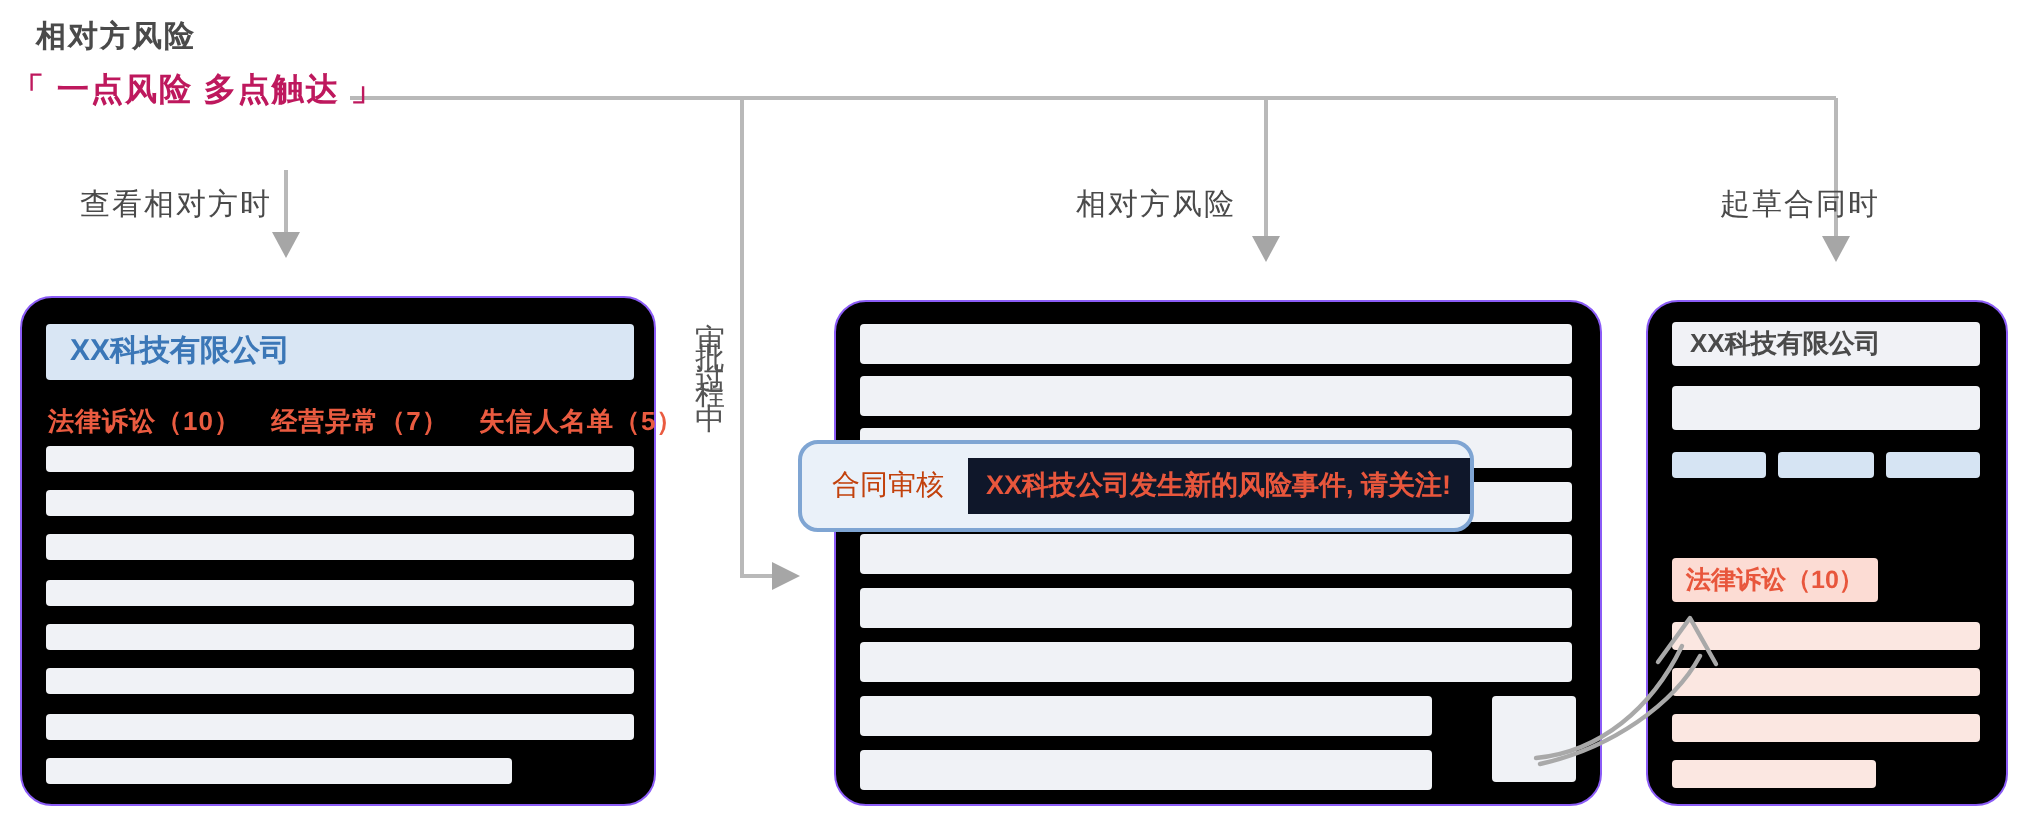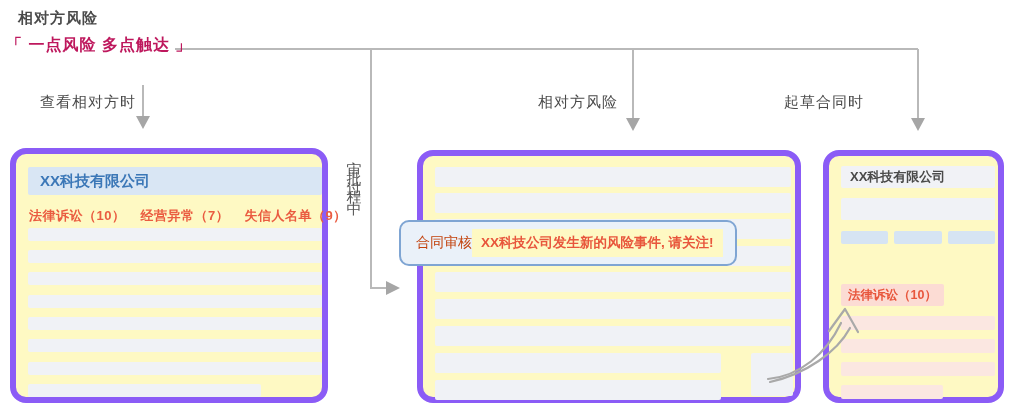--- a/index.html
+++ b/index.html
@@ -16,27 +16,27 @@
     color:#be185d; letter-spacing:1px; z-index:2; white-space:nowrap;
   }
   svg.overlay { position:absolute; left:0; top:0; z-index:1; pointer-events:none; }
   svg.overlay-top { z-index:5; }
   .flow-label {
     position:absolute; font-size:15px; color:#4A4A4A; letter-spacing:1px;
     z-index:2; white-space:nowrap;
   }
   .lbl-view { left:20px; top:93px;margin-left:20px; }
   .lbl-workbench { left:538px; top:93px; }
-  .lbl-draft { left:784px; top:93px; }
+  .lbl-draft { left:860px; top:93px; }
   .vertical-label {
     position:absolute; left:344px; top:149px; writing-mode:vertical-rl;
     font-size:15px; letter-spacing:10px; color:#555; z-index:2;
   }
   .card {
-    position:absolute; background:#fef9c3; border:6px solid #8b5cf6;
+    position:absolute; background:#000000; border:1px solid #8b5cf6;
     border-radius:16px; box-sizing:border-box; z-index:2;
   }
   .card-left  { left:10px;  top:148px; width:318px; height:255px; }
   .card-mid   { left:417px; top:150px; width:384px; height:253px; }
   .card-right { left:823px; top:150px; width:181px; height:253px; }
   .bar { position:absolute; background:#F0F2F6; border-radius:2px; }
   .company-bar {
     position:absolute; left:12px; top:13px; width:294px; height:28px;
     background:#D9E6F4; border-radius:2px; color:#3B77B7; font-weight:bold;
     font-size:15px; line-height:28px; padding-left:12px; box-sizing:border-box;
@@ -48,21 +48,21 @@
   }
   .risk-row span { margin-right:11px; }
   .callout {
     position:absolute; left:399px; top:220px; width:338px; height:46px;
     background:#EAF1F9; border:2px solid #7FA5D3; border-radius:10px;
     box-sizing:border-box; display:flex; align-items:center; padding-left:15px;
     z-index:4;
   }
   .callout-label { font-size:14px; color:#c2410c; white-space:nowrap; }
   .callout-msg {
-    background:#fef9c3; color:#E8563C; font-weight:bold;
+    margin-left:12px; background:#0f172a; color:#E8563C; font-weight:bold;
     font-size:13.5px; padding:5px 9px; white-space:nowrap;
   }
   .company-bar-sm {
     position:absolute; left:12px; top:10px; width:154px; height:22px;
     background:#F1F2F6; border-radius:2px; color:#4A4A4A; font-weight:bold;
     font-size:13px; line-height:22px; padding-left:9px; box-sizing:border-box;
     white-space:nowrap; overflow:hidden;
   }
   .chip-row {
     position:absolute; left:12px; top:75px; width:154px; height:13px;
@@ -99,21 +99,21 @@
   <div class="flow-label lbl-view">查看相对方时</div>
   <div class="flow-label lbl-workbench">相对方风险</div>
   <div class="flow-label lbl-draft">起草合同时</div>
   <div class="vertical-label">审批过程中</div>
 
   <div class="card card-left">
     <div class="company-bar">XX科技有限公司</div>
     <div class="risk-row">
       <span>法律诉讼（10）</span>
       <span>经营异常（7）</span>
-      <span>失信人名单（9）</span>
+      <span>失信人名单（5）</span>
     </div>
     <div class="bar" style="left:12px; top:74px;  width:294px; height:13px;"></div>
     <div class="bar" style="left:12px; top:96px;  width:294px; height:13px;"></div>
     <div class="bar" style="left:12px; top:118px; width:294px; height:13px;"></div>
     <div class="bar" style="left:12px; top:141px; width:294px; height:13px;"></div>
     <div class="bar" style="left:12px; top:163px; width:294px; height:13px;"></div>
     <div class="bar" style="left:12px; top:185px; width:294px; height:13px;"></div>
     <div class="bar" style="left:12px; top:208px; width:294px; height:13px;"></div>
     <div class="bar" style="left:12px; top:230px; width:233px; height:13px;"></div>
   </div>

